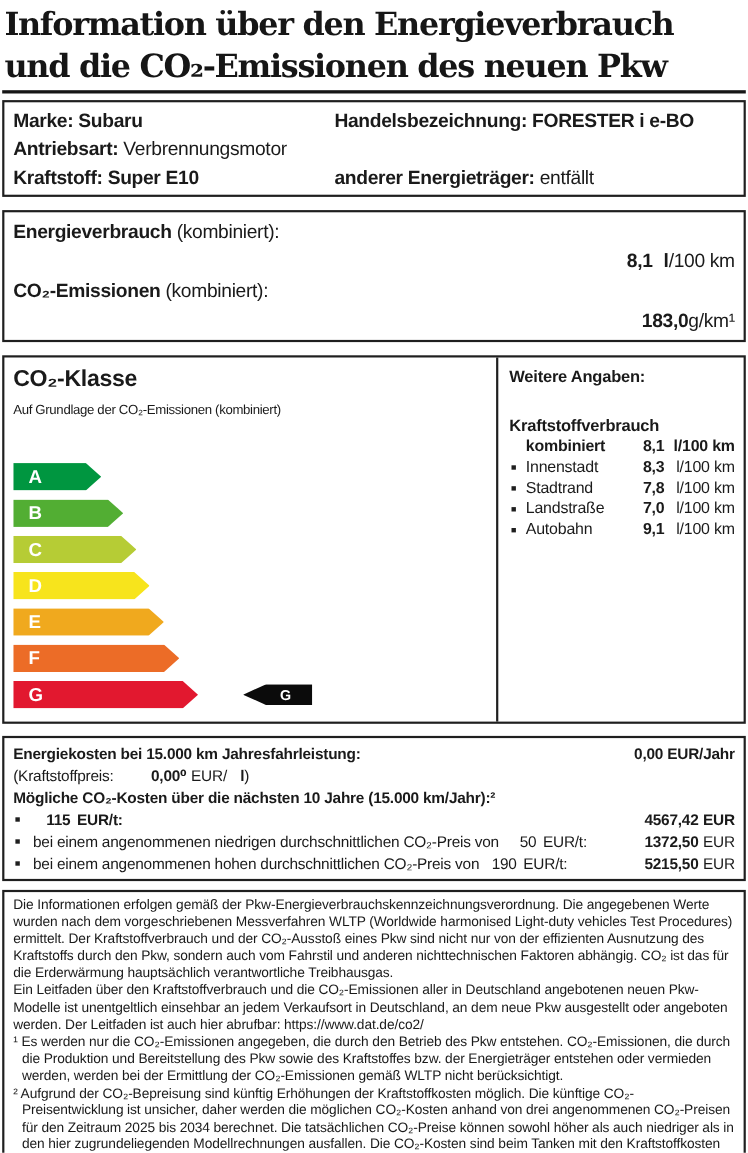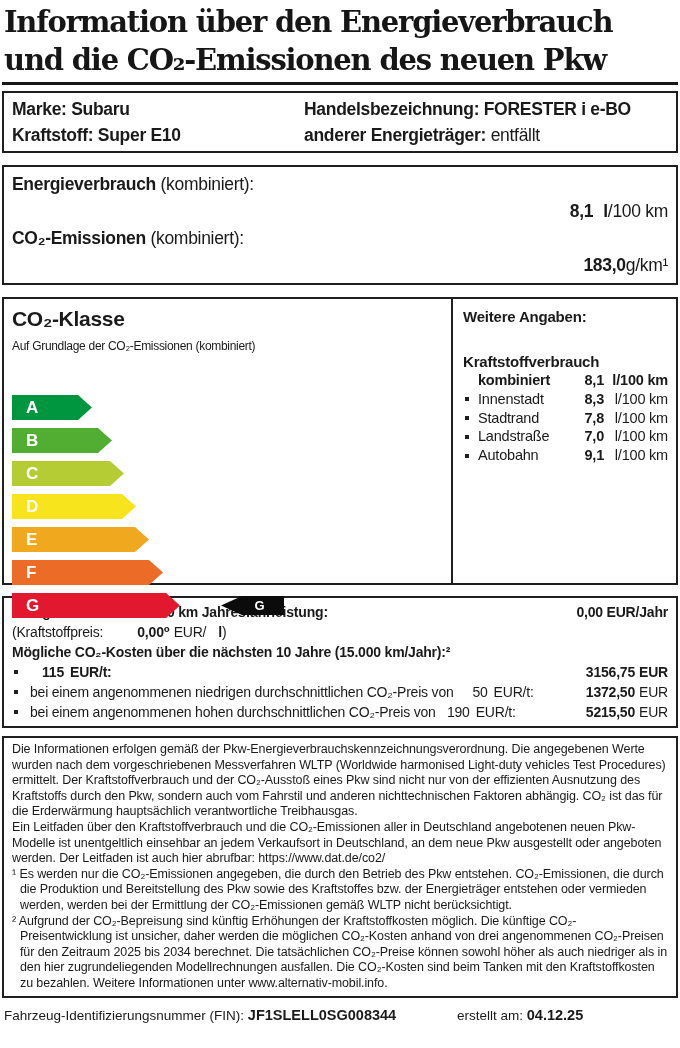--- a/index.html
+++ b/index.html
@@ -30,21 +30,21 @@
   .veh-col2 { position:absolute; left:292px; top:0; }
   .b { font-weight:700; }
 
   
   .cons { padding:4px 8px; font-size:17.5px; line-height:27px; letter-spacing:-0.3px; margin-bottom:12px; }
   .cons-row { display:flex;flex-direction:column; }
   .cons-right { margin-left:auto; white-space:nowrap; }
   .u-gap { margin-left:10px; }
 
   
-  .co2box { display:flex; margin-bottom:11px; height:288px; }
+  .co2box { display:flex; margin-bottom:11px; height:335px; }
   .co2-left { flex:0 0 449px; border-right:2px solid #1f1f1f; padding:6px 8px; position:relative; }
   .co2-h { font-size:21px; font-weight:700; letter-spacing:-0.3px; line-height:28px; }
   .co2-sub { font-size:12px; line-height:26px; letter-spacing:-0.3px; }
   .arrows { margin-top:36px; }
   .arrow-row { position:relative; height:25px; margin-bottom:8px; }
   .arrow {
     height:25px; color:#fff; font-weight:700; font-size:17px; line-height:25px;
     padding-left:14px;
     clip-path:polygon(0 0, calc(100% - 14px) 0, 100% 50%, calc(100% - 14px) 100%, 0 100%);
   }
@@ -100,20 +100,24 @@
     <div>und die CO₂-Emissionen des neuen Pkw</div>
   </div>
 
   <div class="box veh">
     <div class="veh-row">
       <span class="b">Marke:</span>
       <span class="b">Subaru</span>
       <span class="veh-col2"><span class="b">Handelsbezeichnung:</span> <span class="b">FORESTER i e-BO</span></span>
     </div>
     <div class="veh-row">
+      <span class="b">Antriebsart:</span>
+      <span>Verbrennungsmotor</span>
+    </div>
+    <div class="veh-row">
       <span class="b">Kraftstoff:</span>
       <span class="b">Super E10</span>
       <span class="veh-col2"><span class="b">anderer Energieträger:</span> <span>entfällt</span></span>
     </div>
   </div>
 
   <div class="box cons">
     <div class="cons-row">
       <span><span class="b">Energieverbrauch</span><span> (kombiniert):</span></span>
       <span class="cons-right"><span class="b">8,1</span><span class="b u-gap">l</span><span>/100 km</span></span>
@@ -203,21 +207,21 @@
       <span class="fp-unit">l</span>
       <span>)</span>
     </div>
     <div class="c-row b">
       <span>Mögliche CO₂-Kosten über die nächsten 10 Jahre (15.000 km/Jahr):²</span>
     </div>
     <div class="cost-li allbold">
       <span class="sq"></span>
       <span class="li-price">115</span>
       <span class="li-mid">EUR/t:</span>
-      <span class="li-amount">3156,75</span>
+      <span class="li-amount">4567,42</span>
       <span class="li-unit">EUR</span>
     </div>
     <div class="cost-li">
       <span class="sq"></span>
       <span class="li-text">bei einem angenommenen niedrigen durchschnittlichen CO₂-Preis von</span>
       <span class="li-price">50</span>
       <span class="li-mid">EUR/t:</span>
       <span class="li-amount">1372,50</span>
       <span class="li-unit">EUR</span>
     </div>

